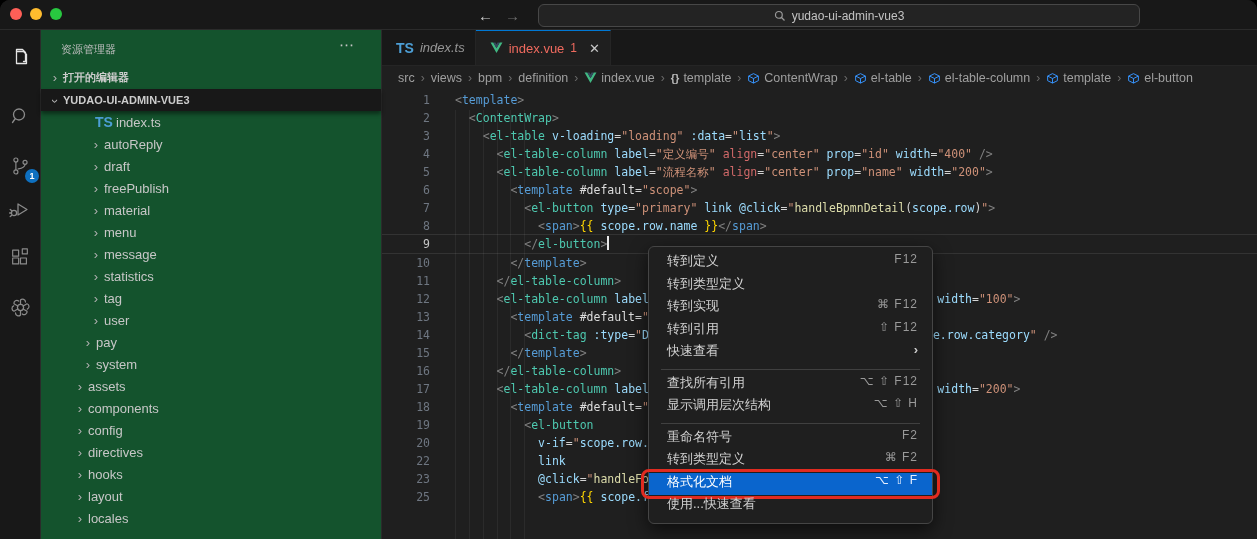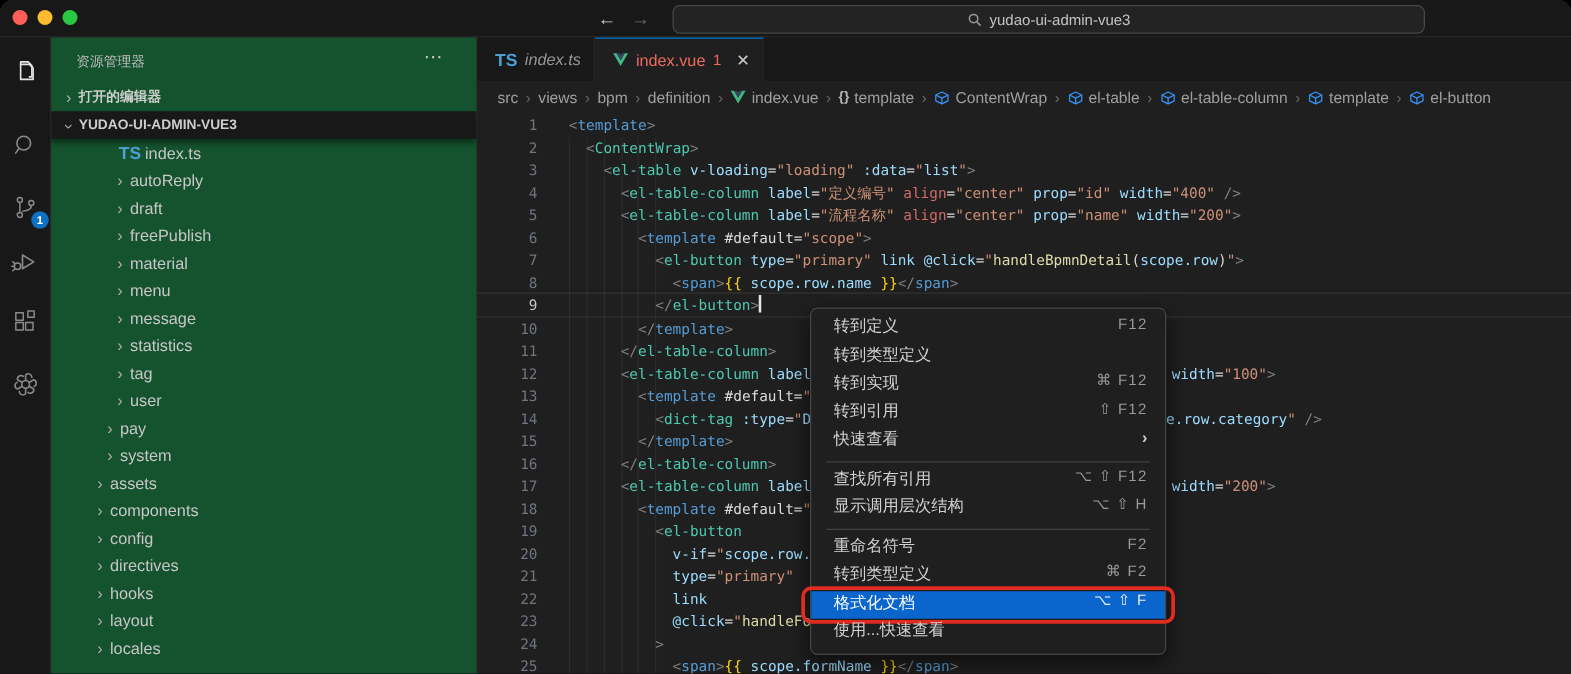--- a/index.html
+++ b/index.html
@@ -373,24 +373,22 @@
         <div class="cline"><div class="gut">11</div><div class="ltext"><span class="tk-w">      </span><span class="tk-p">&lt;/</span><span class="tk-c">el-table-column</span><span class="tk-p">&gt;</span></div></div>
         <div class="cline"><div class="gut">12</div><div class="ltext"><span class="tk-w">      </span><span class="tk-p">&lt;</span><span class="tk-c">el-table-column</span><span class="tk-w"> </span><span class="tk-a">label</span><span class="tk-o">=</span><span class="tk-s">"流程分类"</span><span class="tk-w"> </span><span class="tk-r">align</span><span class="tk-o">=</span><span class="tk-s">"center"</span><span class="tk-w"> </span><span class="tk-a">prop</span><span class="tk-o">=</span><span class="tk-s">"category"</span><span class="tk-w"> </span><span class="tk-a">width</span><span class="tk-o">=</span><span class="tk-s">"100"</span><span class="tk-p">&gt;</span></div></div>
         <div class="cline"><div class="gut">13</div><div class="ltext"><span class="tk-w">        </span><span class="tk-p">&lt;</span><span class="tk-h">template</span><span class="tk-w"> </span><span class="tk-wh">#default</span><span class="tk-o">=</span><span class="tk-s">"scope"</span><span class="tk-p">&gt;</span></div></div>
         <div class="cline"><div class="gut">14</div><div class="ltext"><span class="tk-w">          </span><span class="tk-p">&lt;</span><span class="tk-c">dict-tag</span><span class="tk-w"> </span><span class="tk-a">:type</span><span class="tk-o">=</span><span class="tk-s">"</span><span class="tk-e">DICT_TYPE.BPM_MODEL_CATEGORY</span><span class="tk-s">"</span><span class="tk-w"> </span><span class="tk-a">:value</span><span class="tk-o">=</span><span class="tk-s">"</span><span class="tk-e">scope.row.category</span><span class="tk-s">"</span><span class="tk-p"> /&gt;</span></div></div>
         <div class="cline"><div class="gut">15</div><div class="ltext"><span class="tk-w">        </span><span class="tk-p">&lt;/</span><span class="tk-h">template</span><span class="tk-p">&gt;</span></div></div>
         <div class="cline"><div class="gut">16</div><div class="ltext"><span class="tk-w">      </span><span class="tk-p">&lt;/</span><span class="tk-c">el-table-column</span><span class="tk-p">&gt;</span></div></div>
         <div class="cline"><div class="gut">17</div><div class="ltext"><span class="tk-w">      </span><span class="tk-p">&lt;</span><span class="tk-c">el-table-column</span><span class="tk-w"> </span><span class="tk-a">label</span><span class="tk-o">=</span><span class="tk-s">"表单信息"</span><span class="tk-w"> </span><span class="tk-r">align</span><span class="tk-o">=</span><span class="tk-s">"center"</span><span class="tk-w"> </span><span class="tk-a">prop</span><span class="tk-o">=</span><span class="tk-s">"formName"</span><span class="tk-w"> </span><span class="tk-a">width</span><span class="tk-o">=</span><span class="tk-s">"200"</span><span class="tk-p">&gt;</span></div></div>
         <div class="cline"><div class="gut">18</div><div class="ltext"><span class="tk-w">        </span><span class="tk-p">&lt;</span><span class="tk-h">template</span><span class="tk-w"> </span><span class="tk-wh">#default</span><span class="tk-o">=</span><span class="tk-s">"scope"</span><span class="tk-p">&gt;</span></div></div>
         <div class="cline"><div class="gut">19</div><div class="ltext"><span class="tk-w">          </span><span class="tk-p">&lt;</span><span class="tk-c">el-button</span></div></div>
         <div class="cline"><div class="gut">20</div><div class="ltext"><span class="tk-w">            </span><span class="tk-a">v-if</span><span class="tk-o">=</span><span class="tk-s">"</span><span class="tk-e">scope.row.formType === 10</span><span class="tk-s">"</span></div></div>
-        <div class="cline"><div class="gut">21</div><div class="ltext"><span class="tk-w">            </span><span class="tk-a">type</span><span class="tk-o">=</span><span class="tk-s">"primary"</span></div></div>
         <div class="cline"><div class="gut">22</div><div class="ltext"><span class="tk-w">            </span><span class="tk-a">link</span></div></div>
         <div class="cline"><div class="gut">23</div><div class="ltext"><span class="tk-w">            </span><span class="tk-a">@click</span><span class="tk-o">=</span><span class="tk-s">"</span><span class="tk-f">handleFormDetail</span><span class="tk-w">(</span><span class="tk-e">scope.row</span><span class="tk-w">)</span><span class="tk-s">"</span></div></div>
-        <div class="cline"><div class="gut">24</div><div class="ltext"><span class="tk-w">          </span><span class="tk-p">&gt;</span></div></div>
         <div class="cline"><div class="gut">25</div><div class="ltext"><span class="tk-w">            </span><span class="tk-p">&lt;</span><span class="tk-h">span</span><span class="tk-p">&gt;</span><span class="tk-b">{{</span><span class="tk-e"> scope.formName </span><span class="tk-b">}}</span><span class="tk-p">&lt;/</span><span class="tk-h">span</span><span class="tk-p">&gt;</span></div></div>
       </div>
   </div>
 
   <div class="ctxmenu" id="ctxmenu">
       <div class="mi">
         <span>转到定义</span>
         <span class="sc">F12</span>
       </div>
       <div class="mi">

